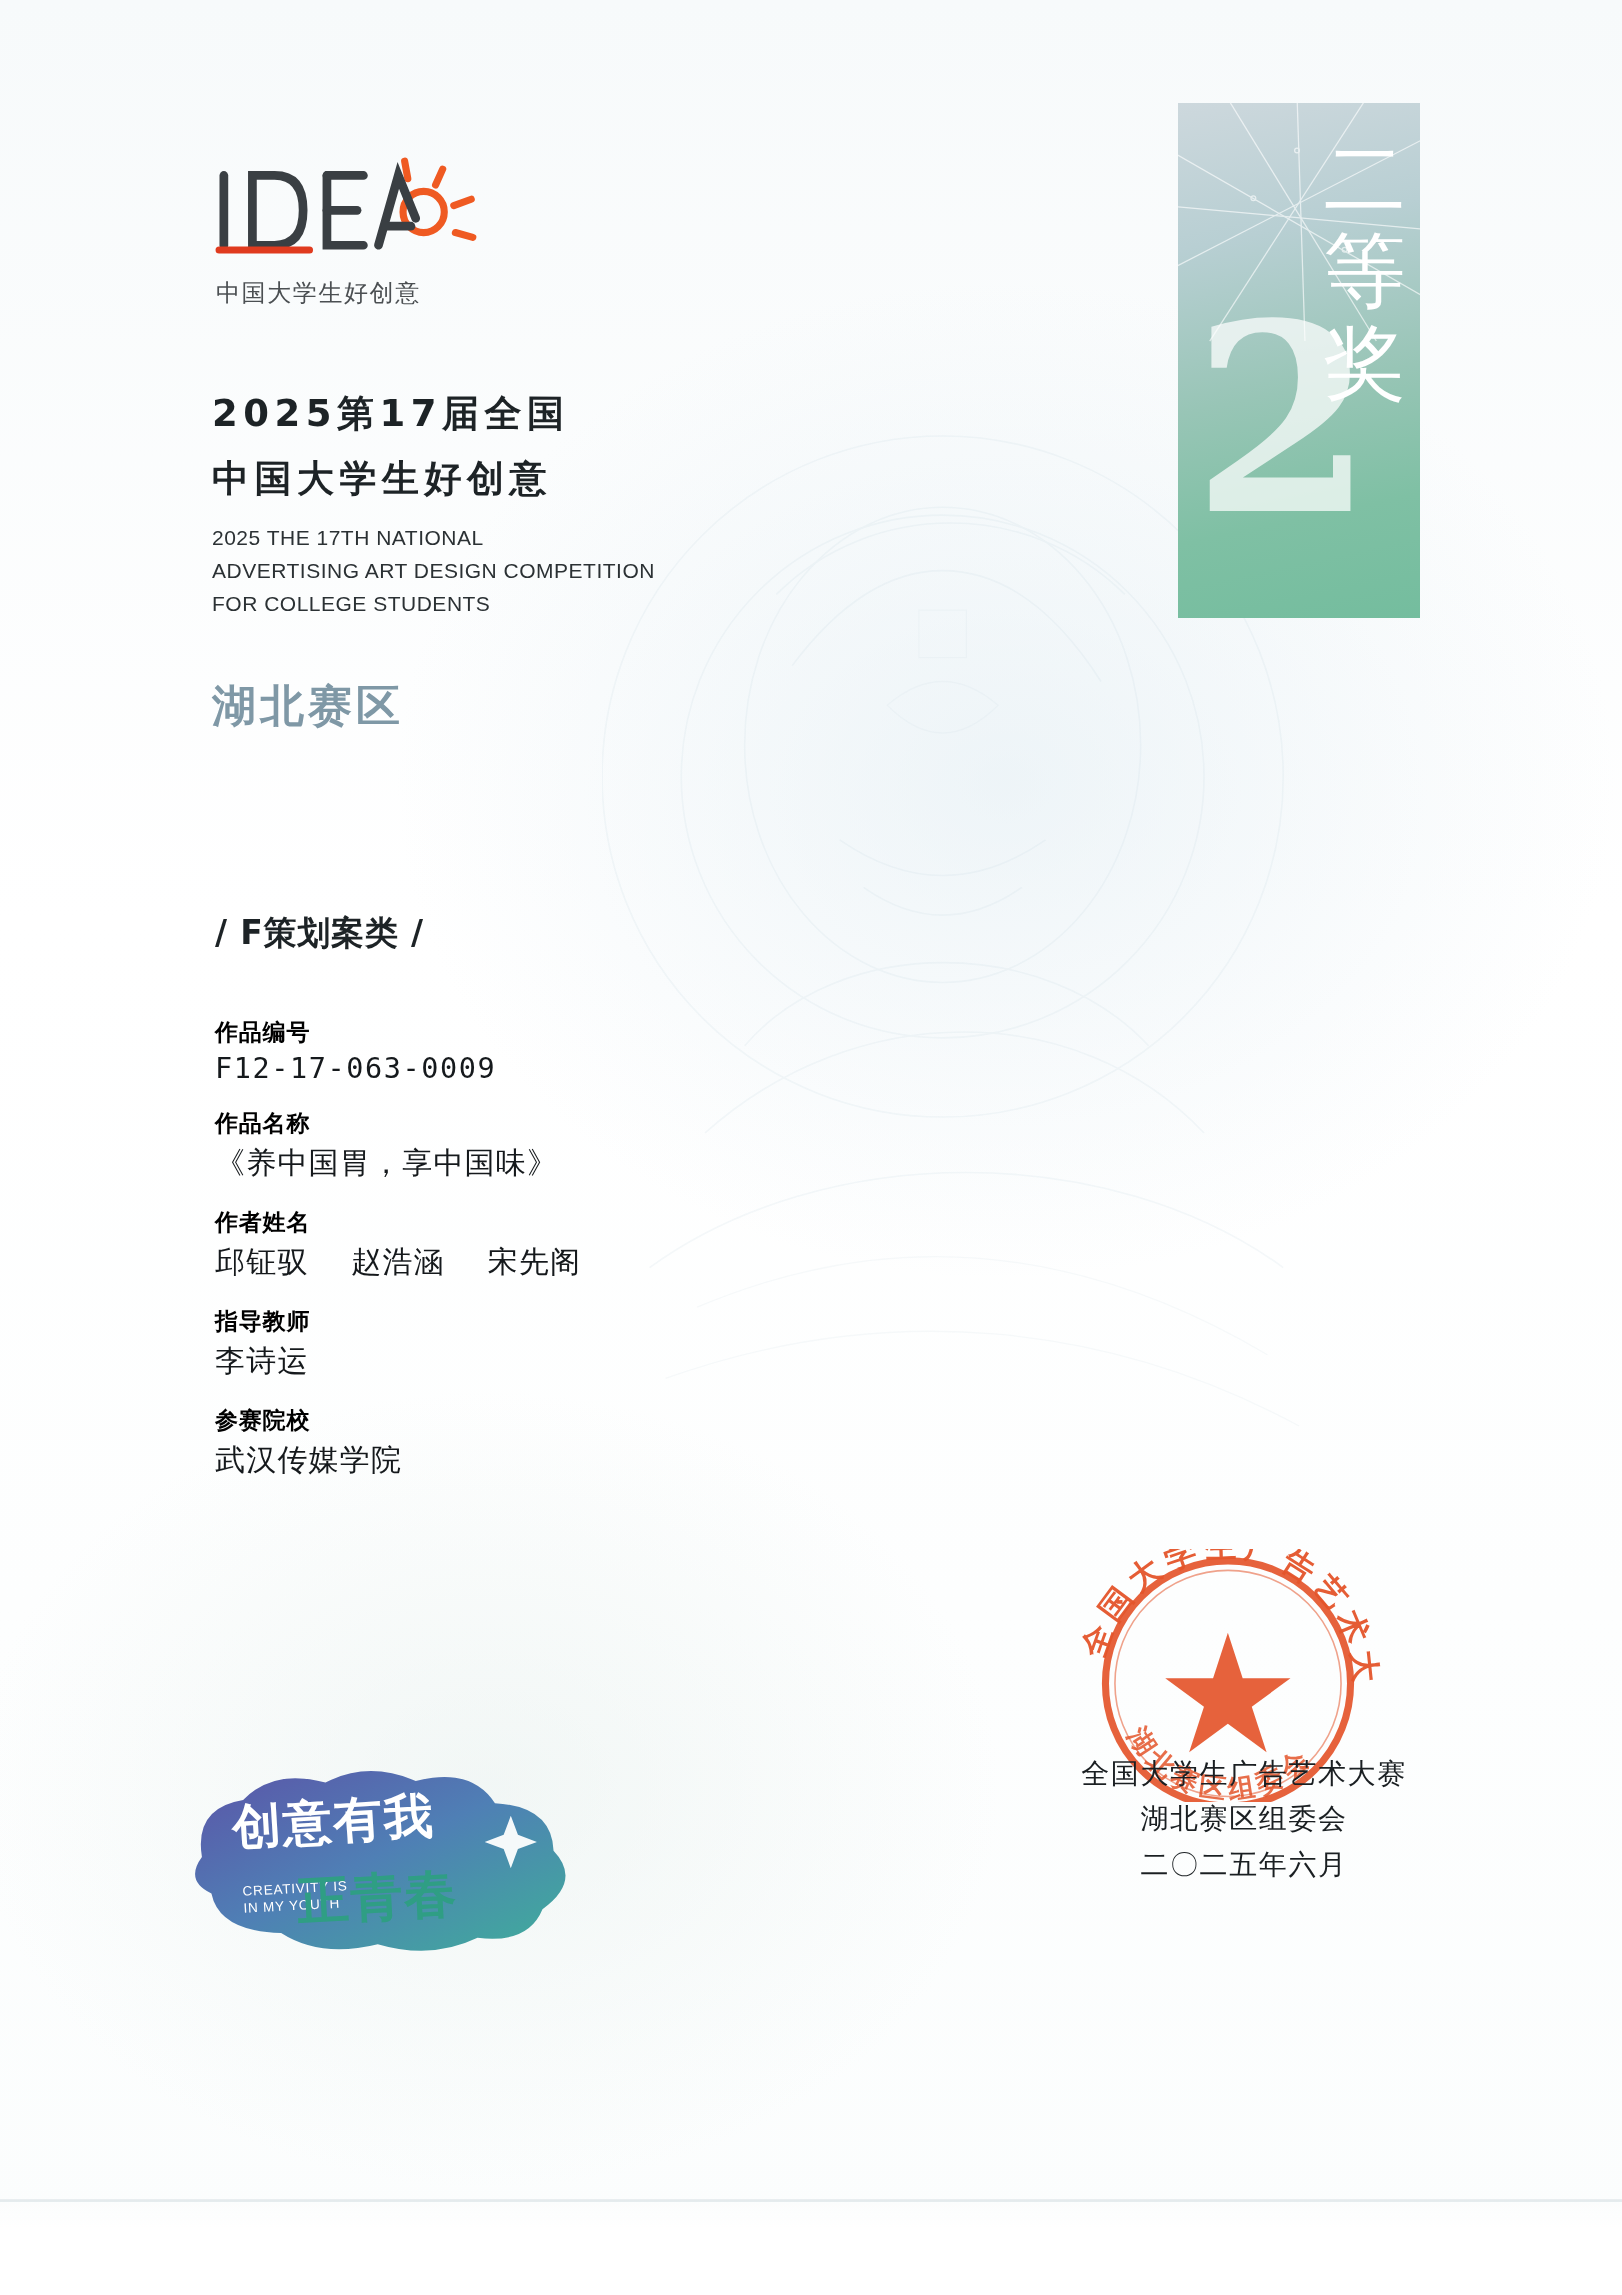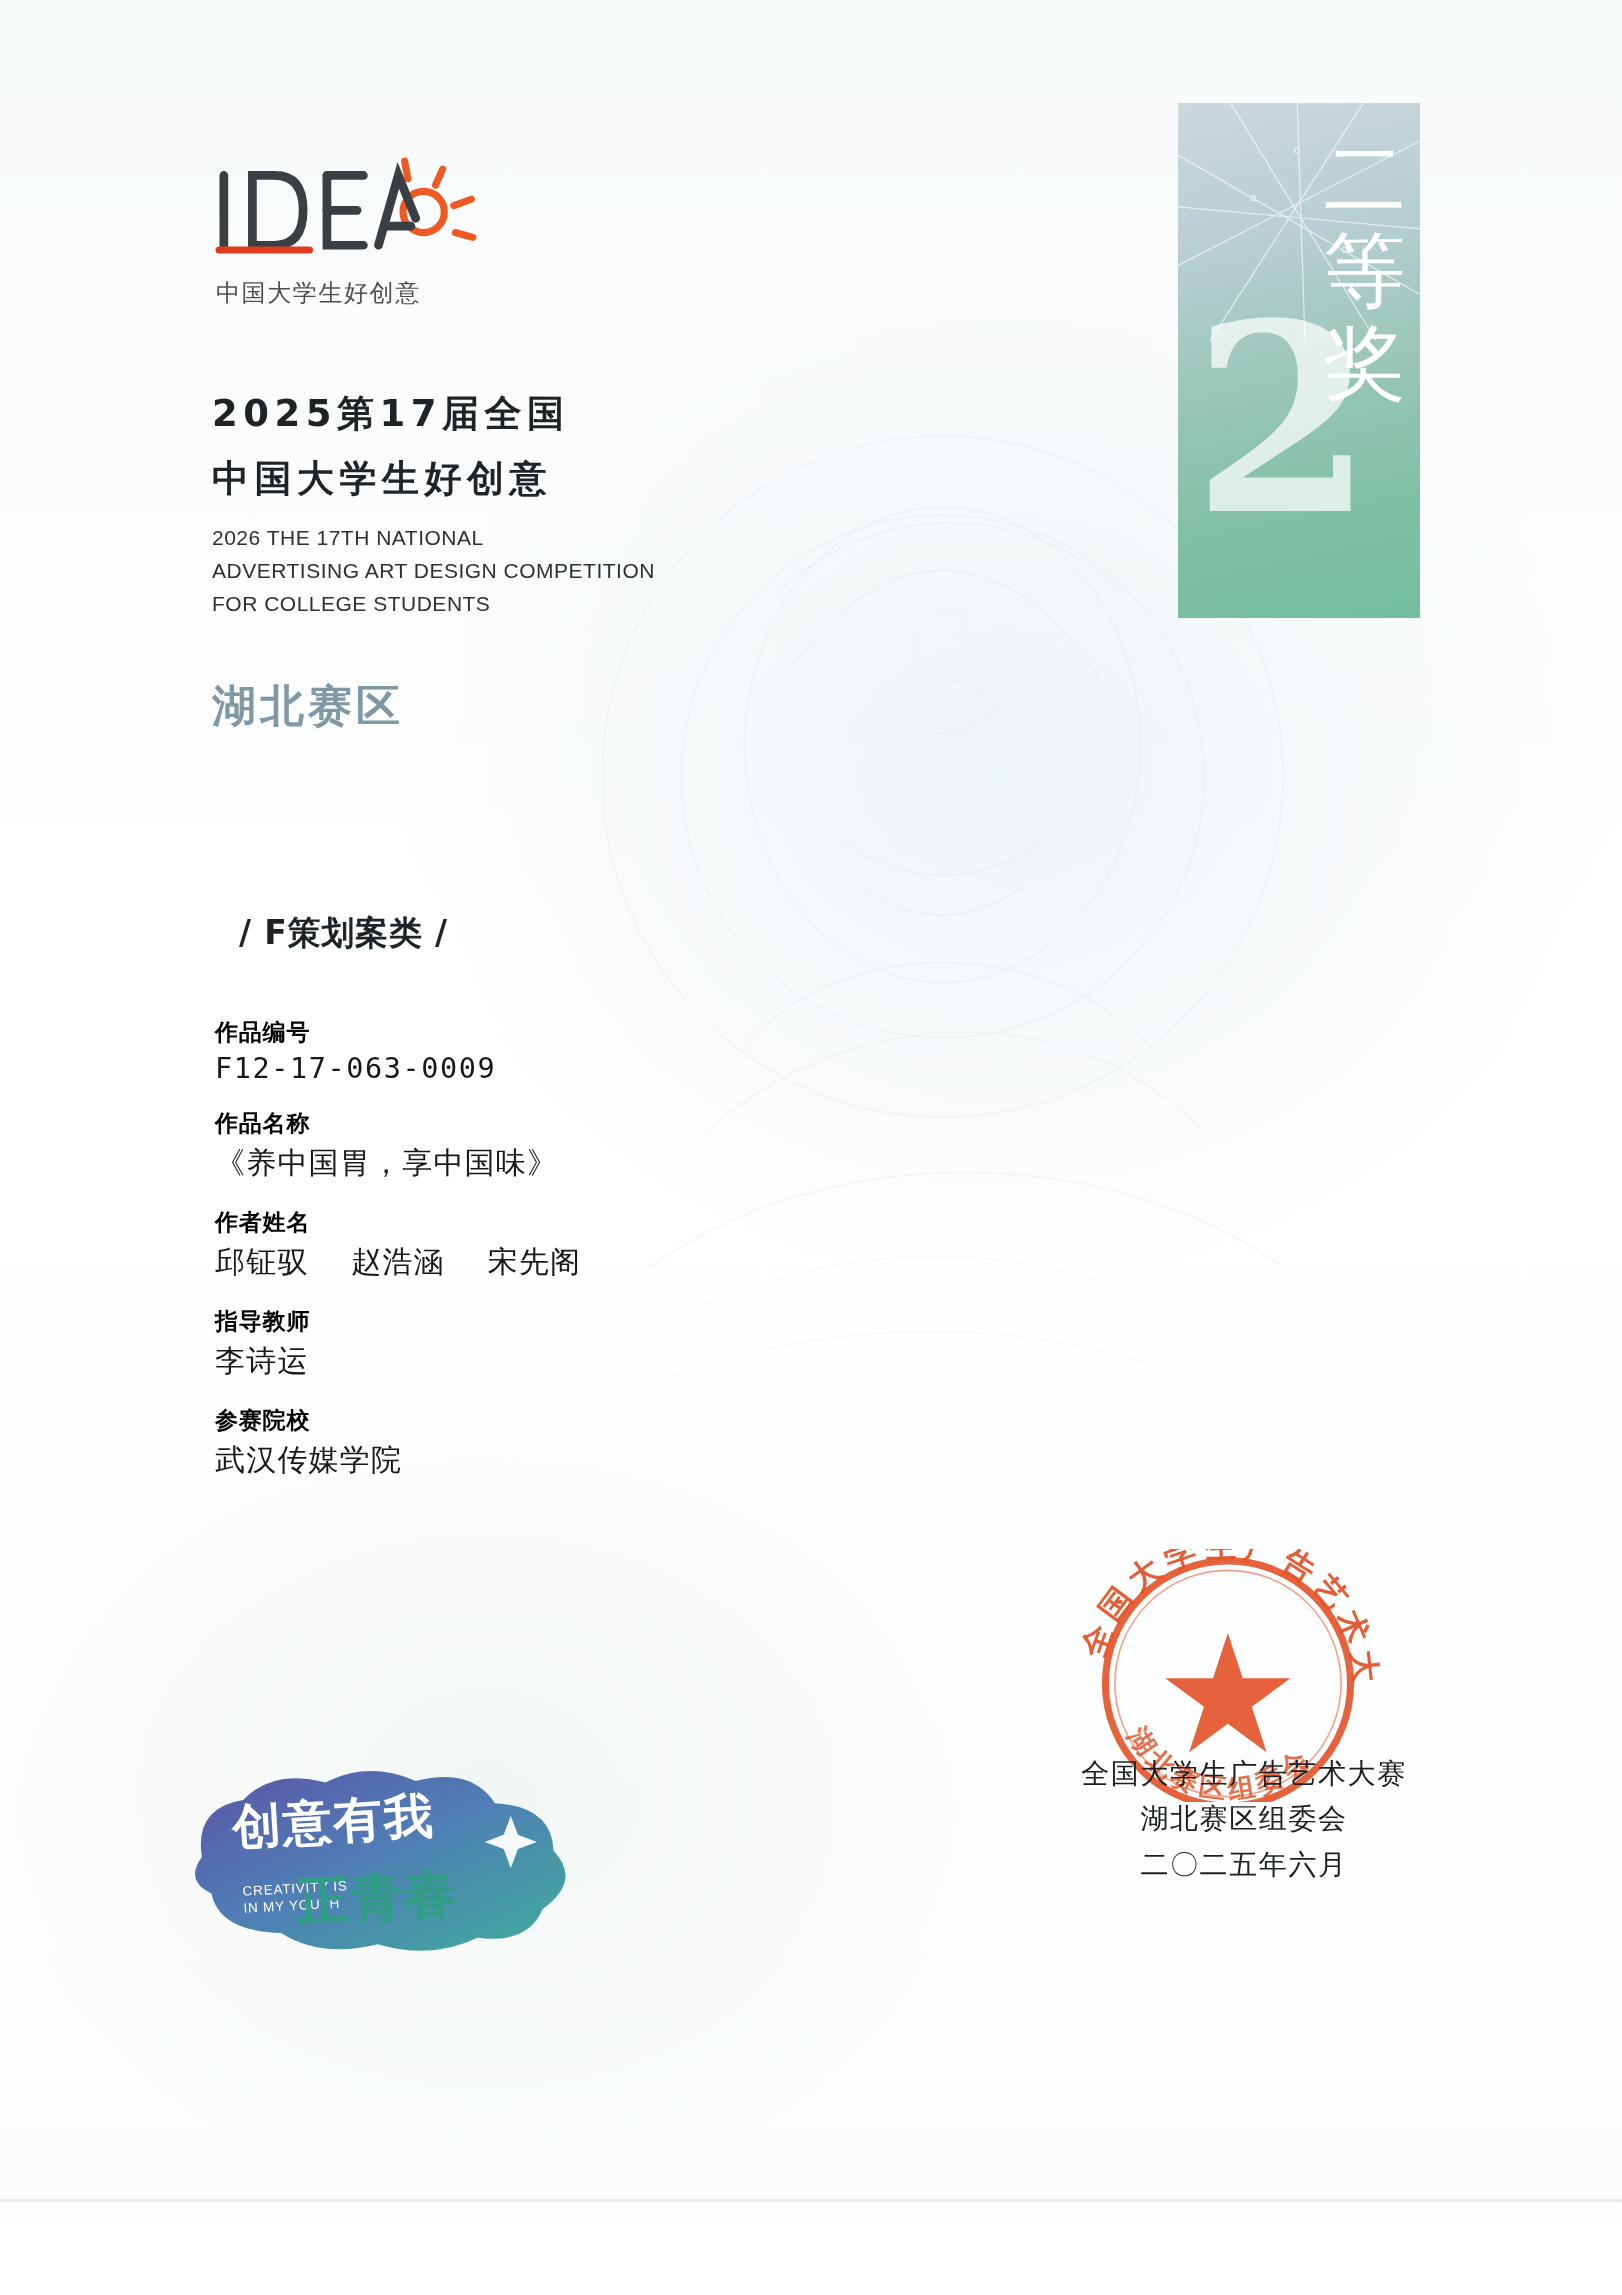--- a/index.html
+++ b/index.html
@@ -156,21 +156,20 @@
   
   #category {
     position: absolute;
     left: 215px;
     top: 911px;
     font-family: "DejaVu Sans", sans-serif;
     font-size: 33px;
     font-weight: bold;
     color: #1d2326;
     letter-spacing: 0.8px;
-    margin-left: 24px;
   }
   #details {
     position: absolute;
     left: 215px;
     top: 994px;
     width: 713px;
   }
   .detail-label {
     font-family: "DejaVu Sans", sans-serif;
     font-size: 23px;
@@ -332,21 +331,21 @@
       </g>
     </svg>
     <div class="big-two">2</div>
     <div class="award-cn">二等奖</div>
   </div>
 
   <div id="title-block">
     <div class="cn-title">2025第17届全国</div>
     <div class="cn-title">中国大学生好创意</div>
     <div class="en-title">
-      <div>2026 THE 17TH NATIONAL</div>
+      <div>2025 THE 17TH NATIONAL</div>
       <div>ADVERTISING ART DESIGN COMPETITION</div>
       <div>FOR COLLEGE STUDENTS</div>
     </div>
   </div>
 
   <div id="region">湖北赛区</div>
 
   <div id="category">/ F策划案类 /</div>
 
   <div id="details">

